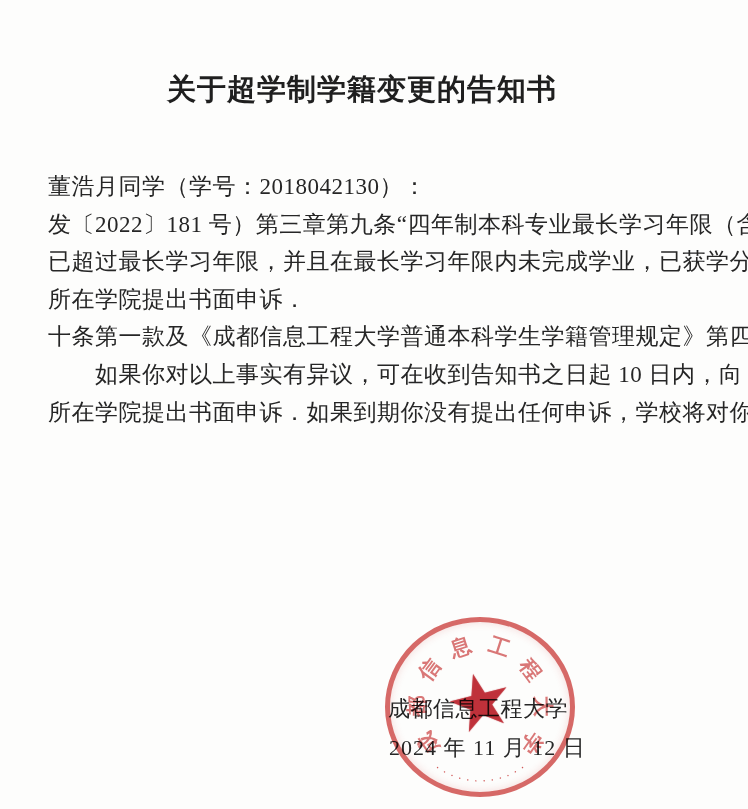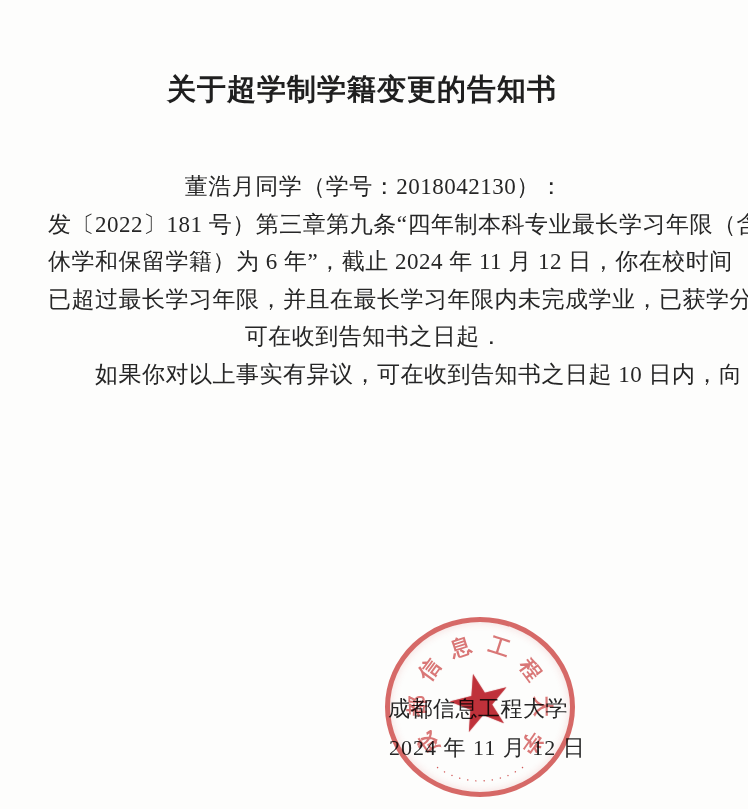--- a/index.html
+++ b/index.html
@@ -26,21 +26,21 @@
   }
 
   .body-text {
     position: absolute;
     left: 48px; top: 168px;
     width: 652px;
     font-size: 23px;
     line-height: 37.6px;
     letter-spacing: 0.5px;
   }
-  .body-line { white-space: nowrap; text-align: center; }
+  .body-line { white-space: nowrap; }
 
   .sig-org {
     position: absolute;
     left: 388px; top: 694px;
     font-size: 22px;
     letter-spacing: 0.5px;
     z-index: 1;
   }
   .sig-date {
     position: absolute;
@@ -94,24 +94,25 @@
 </head>
 <body>
 
 <div class="page">
 
   <h1 class="title">关于超学制学籍变更的告知书</h1>
 
   <div class="body-text">
       <div class="body-line">董浩月同学（学号：2018042130）：</div>
       <div class="body-line">发〔2022〕181 号）第三章第九条“四年制本科专业最长学习年限（含</div>
-      <div class="body-line">休学和保留学籍）为 6 年”，截止 2024 年 11 月 12 日，你在校时间</div>
       <div class="body-line">已超过最长学习年限，并且在最长学习年限内未完成学业，已获学分</div>
-      <div class="body-line">可在收到告知书之日起．</div>
+      <div class="body-line">所在学院提出书面申诉．</div>
+      <div class="body-line">十条第一款及《成都信息工程大学普通本科学生学籍管理规定》第四</div>
       <div class="body-line">　　如果你对以上事实有异议，可在收到告知书之日起 10 日内，向</div>
+      <div class="body-line">所在学院提出书面申诉．如果到期你没有提出任何申诉，学校将对你</div>
     </div>
 
   <div class="sig-org">成都信息工程大学</div>
 
   <div class="sig-date">2024 年 11 月 12 日</div>
 
   <div class="stamp">
     <div class="stamp-ring"></div>
     <div class="stamp-star">★</div>
     <div class="stamp-arc">

